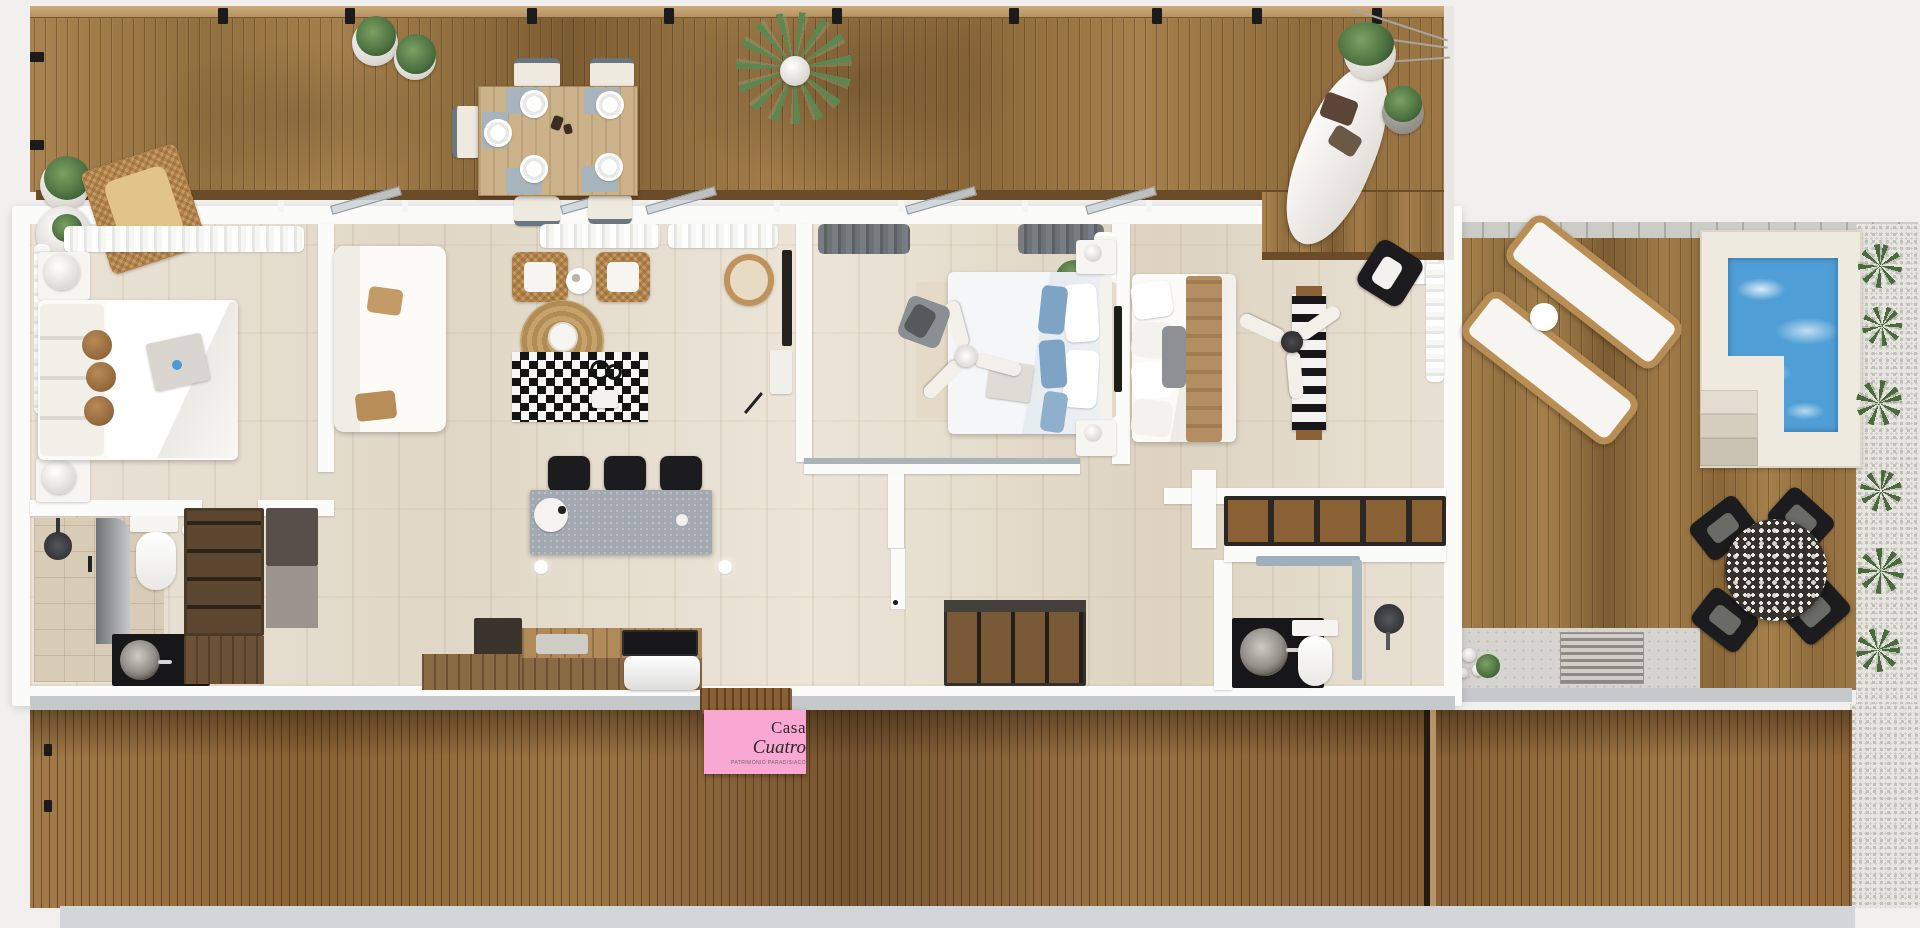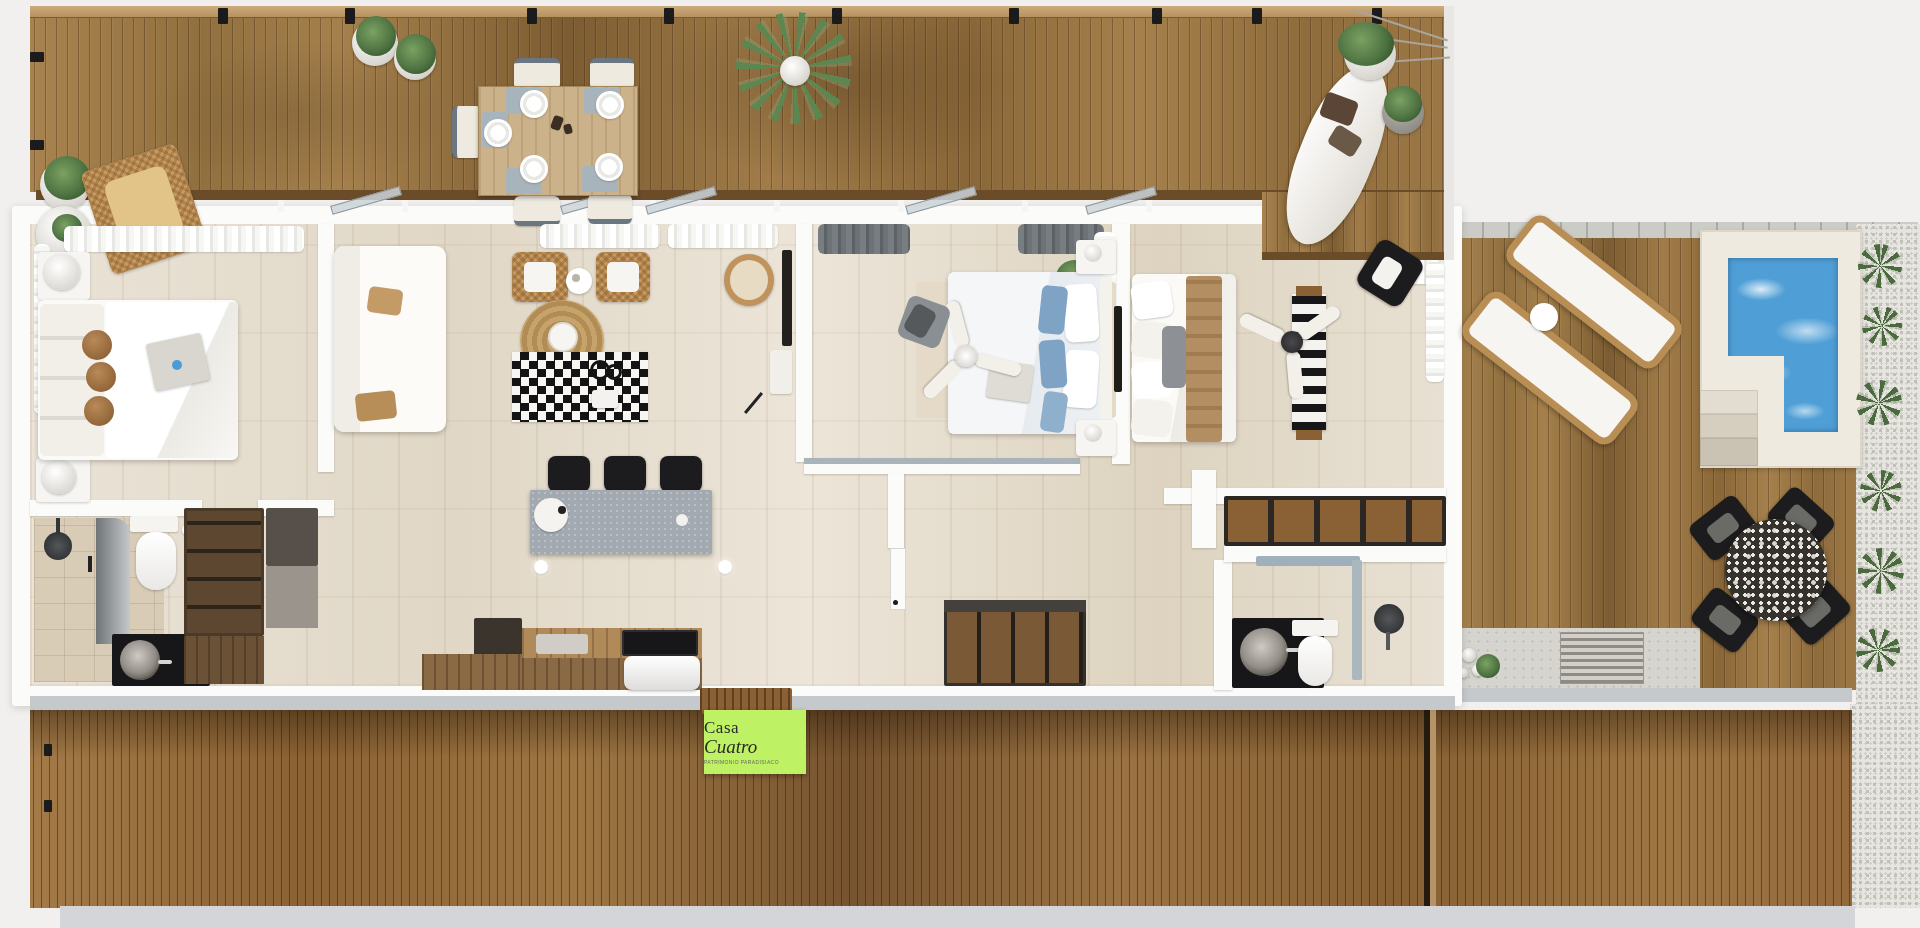--- a/index.html
+++ b/index.html
@@ -43,21 +43,21 @@
   .concrete{background:var(--concrete-gray);}
   .pot{background:radial-gradient(circle at 40% 35%, #ffffff, #d9d6d0 70%, #b9b6b0 100%);border-radius:50%;box-shadow:0 1px 3px rgba(0,0,0,.3);}
   .plant{background:radial-gradient(circle at 42% 40%, #7ba163, #4c7140 60%, #35522c 85%, rgba(0,0,0,0) 92%);border-radius:50%;}
   .spiky{background:repeating-conic-gradient(from 8deg, #4b6a3e 0 15deg, rgba(90,110,80,.25) 15deg 22deg, rgba(0,0,0,0) 22deg 42deg);border-radius:50%;}
   .fan-blade{position:absolute;left:0;top:-7px;width:48px;height:14px;background:#f2f0e9;border-radius:8px;transform-origin:0 50%;box-shadow:0 1px 2px rgba(0,0,0,.25);}
   .fan-hub{position:absolute;left:-11px;top:-11px;width:22px;height:22px;border-radius:50%;background:radial-gradient(circle,#ffffff,#cfccc6);box-shadow:0 1px 3px rgba(0,0,0,.3);}
   .plate{background:radial-gradient(circle, #ffffff 0 38%, #e8e8e4 40% 55%, #ffffff 57% 100%);border-radius:50%;box-shadow:0 1px 2px rgba(0,0,0,.2);}
   .stone-sink{background:radial-gradient(circle at 45% 40%, #cfcbc4, #938f88 52%, #6f6b64 68%, #55524c 72%, #8e8a83 76%);border-radius:50%;}
   .jute{background:repeating-radial-gradient(circle, #c7a36c 0 5px, #b18c55 5px 10px);border-radius:50%;box-shadow:0 1px 3px rgba(0,0,0,.2);}
   .clip{background:#1b1b1b;border-radius:1px;}
-  .sign-card{background:#bef264;box-shadow:0 2px 5px rgba(0,0,0,.35);display:flex;flex-direction:column;align-items:flex-start;justify-content:center;text-align:center;}
+  .sign-card{background:#f9a8d4;box-shadow:0 2px 5px rgba(0,0,0,.35);display:flex;flex-direction:column;align-items:flex-end;justify-content:center;text-align:center;}
   .sign-l1{font-family:"Liberation Serif",serif;font-size:17px;line-height:1.05;color:#2b2927;letter-spacing:.5px;}
   .sign-l2{font-family:"Liberation Serif",serif;font-style:italic;font-size:19px;line-height:1.05;color:#2b2927;}
   .sign-tag{font-family:"Liberation Sans",sans-serif;font-size:5px;letter-spacing:.4px;color:#6b6762;margin-top:2px;text-transform:uppercase;}
 </style>
 </head>
 <body>
 
 <div id="stage" data-name="floor-plan-render" style="position:relative;">
 
   <div class="wood" data-name="top-terrace-deck" style="left:30px;top:6px;width:1420px;height:186px;"></div>

